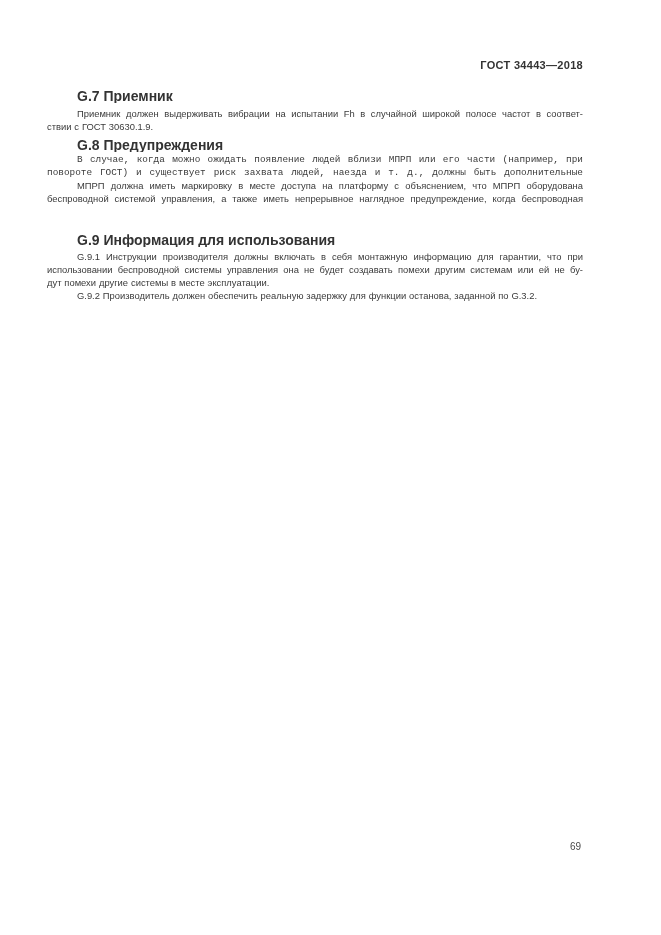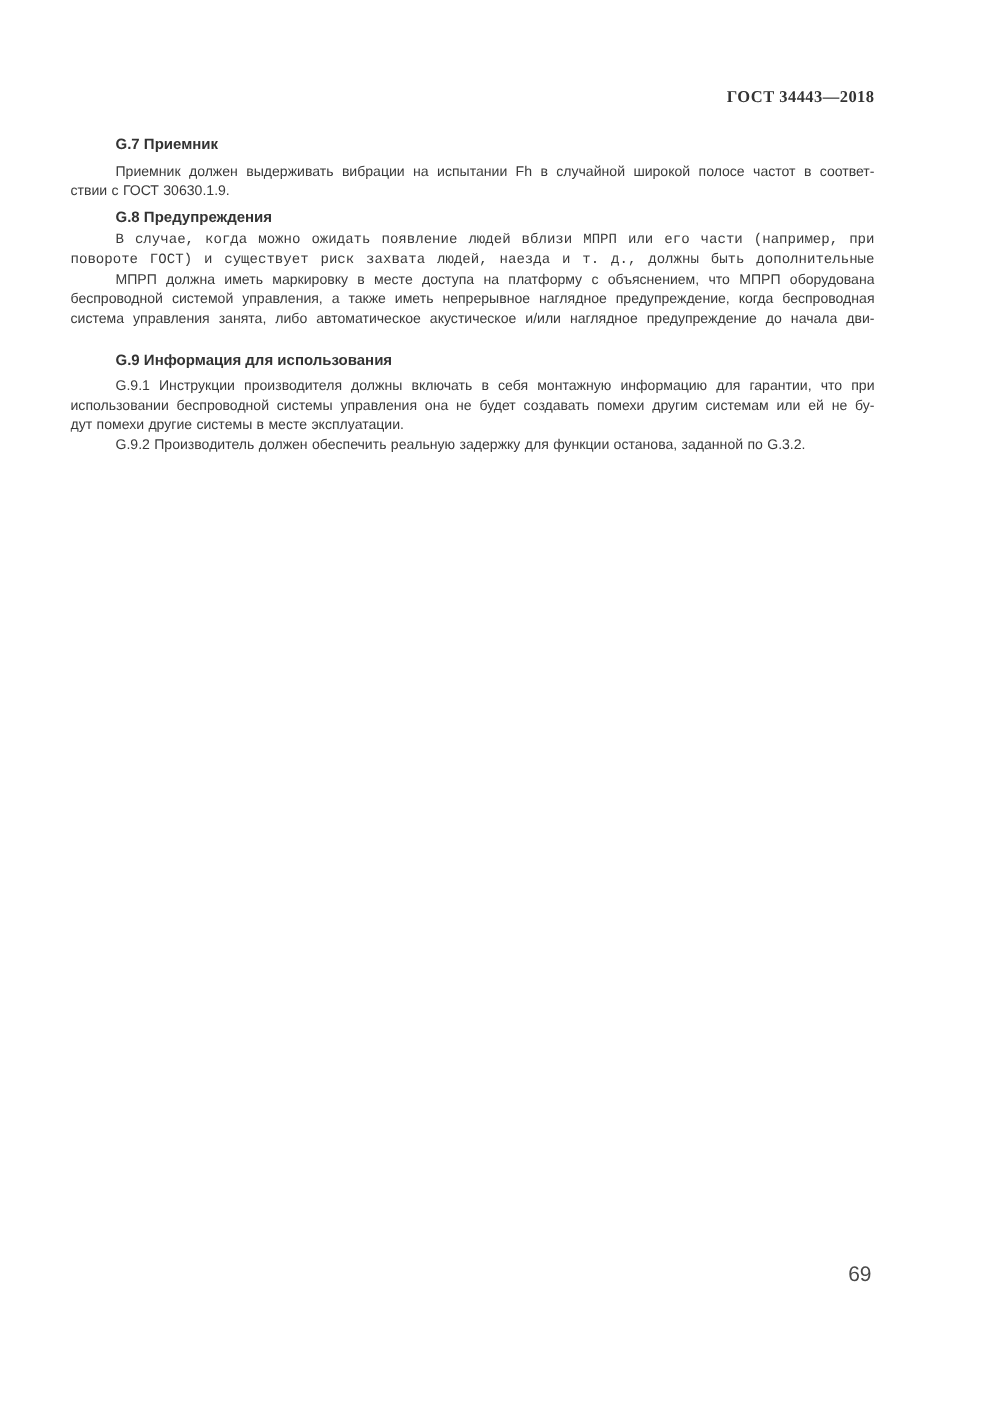--- a/index.html
+++ b/index.html
@@ -18,29 +18,28 @@
   }
   .doc-header {
     position: absolute;
     top: 59px;
     right: 78px;
     font-size: 11px;
     font-weight: bold;
     letter-spacing: 0.3px;
     color: #333333;
     white-space: nowrap;
-    font-family: Liberation Serif, serif;
   }
   .sec-heading {
     position: absolute;
     left: 47px;
     width: 536px;
     padding-left: 30px;
     box-sizing: border-box;
-    font-size: 10px;
+    font-size: 14px;
     font-weight: bold;
     line-height: 13px;
     color: #333333;
     white-space: nowrap;
     overflow: hidden;
   }
   .para {
     position: absolute;
     left: 47px;
     width: 536px;
@@ -66,21 +65,21 @@
   .h-g8 { top: 139px; }
   .p-2  { top: 153px; font-family: Liberation Mono, monospace; }
   .p-3  { top: 179px; }
   .h-g9 { top: 234px; }
   .p-4  { top: 250px; }
   .p-5  { top: 289px; }
   .page-number {
     position: absolute;
     top: 841px;
     right: 80px;
-    font-size: 14px;
+    font-size: 10px;
     color: #4a4a4a;
   }
 </style>
 </head>
 <body>
 
 <div class="page">
 
   <div class="doc-header">ГОСТ 34443—2018</div>
 
@@ -94,21 +93,20 @@
   <div class="sec-heading h-g8">G.8  Предупреждения</div>
 
   <div class="para p-2">
     <div class="ln first">В случае, когда можно ожидать появление людей вблизи МПРП или его части (например, при движении или</div>
     <div class="ln">повороте ГОСТ) и существует риск захвата людей, наезда и т. д., должны быть дополнительные предупреждения.</div>
   </div>
 
   <div class="para p-3">
     <div class="ln first">МПРП должна иметь маркировку в месте доступа на платформу с объяснением, что МПРП оборудована</div>
     <div class="ln">беспроводной системой управления, а также иметь непрерывное наглядное предупреждение, когда беспроводная</div>
-    <div class="ln">система управления занята, либо автоматическое акустическое и/или наглядное предупреждение до начала дви-</div>
   </div>
 
   <div class="sec-heading h-g9">G.9  Информация для использования</div>
 
   <div class="para p-4">
     <div class="ln first">G.9.1  Инструкции производителя должны включать в себя монтажную информацию для гарантии, что при</div>
     <div class="ln">использовании беспроводной системы управления она не будет создавать помехи другим системам или ей не бу-</div>
     <div class="ln last">дут помехи другие системы в месте эксплуатации.</div>
   </div>
 

